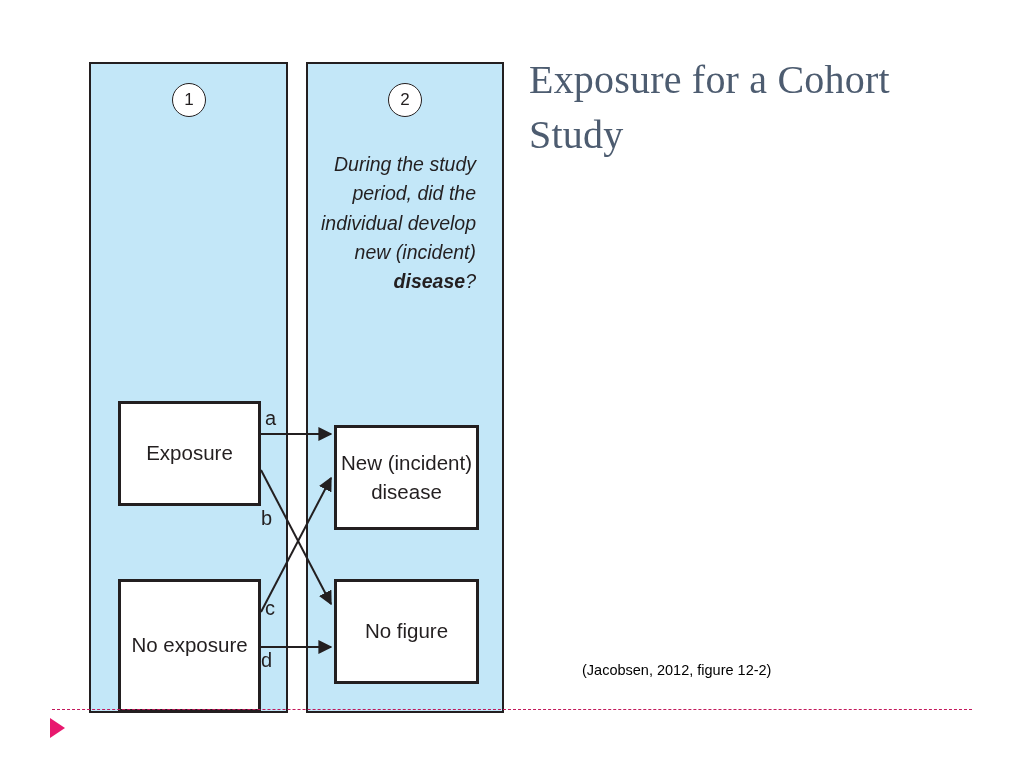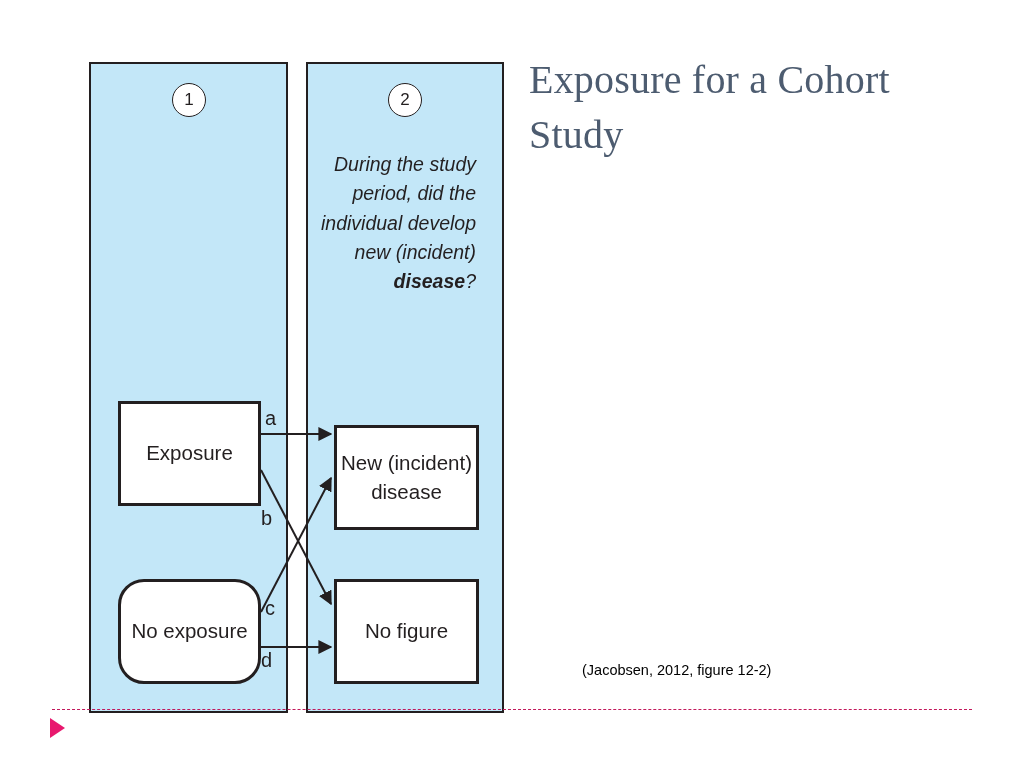--- a/index.html
+++ b/index.html
@@ -112,21 +112,21 @@
     box-sizing: border-box;
     display: flex;
     align-items: center;
     justify-content: center;
     text-align: center;
     font-size: 20.5px;
     line-height: 1.38;
     color: #231f20;
   }
   #box-exposure     { left: 118px; top: 401px; width: 143px; height: 105px; }
-  #box-no-exposure  { left: 118px; top: 579px; width: 143px; height: 105px; border-radius: 26px; }
+  #box-no-exposure  { left: 118px; top: 579px; width: 143px; height: 133px; }
   #box-new-disease  { left: 334px; top: 401px; width: 145px; height: 105px; margin-top: 24px; }
   #box-no-disease   { left: 334px; top: 579px; width: 145px; height: 105px; }
 
   #arrow-layer {
     position: absolute;
     left: 0; top: 0;
     width: 520px; height: 730px;
     pointer-events: none;
   }
 

